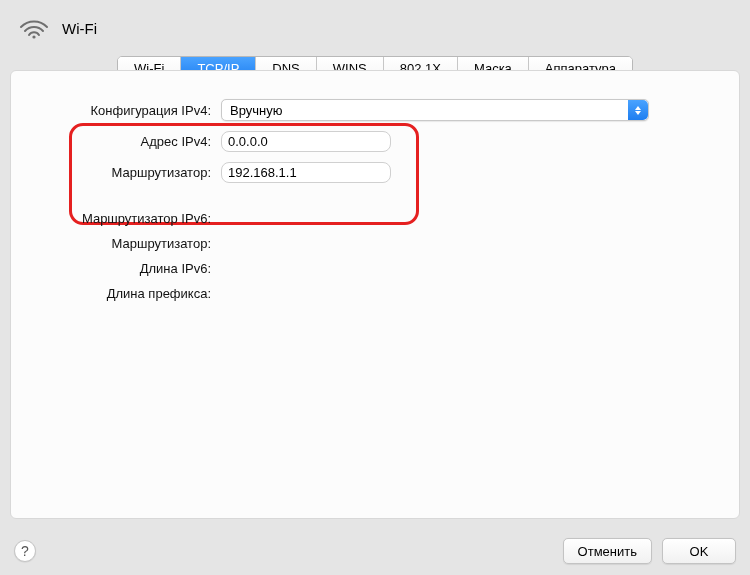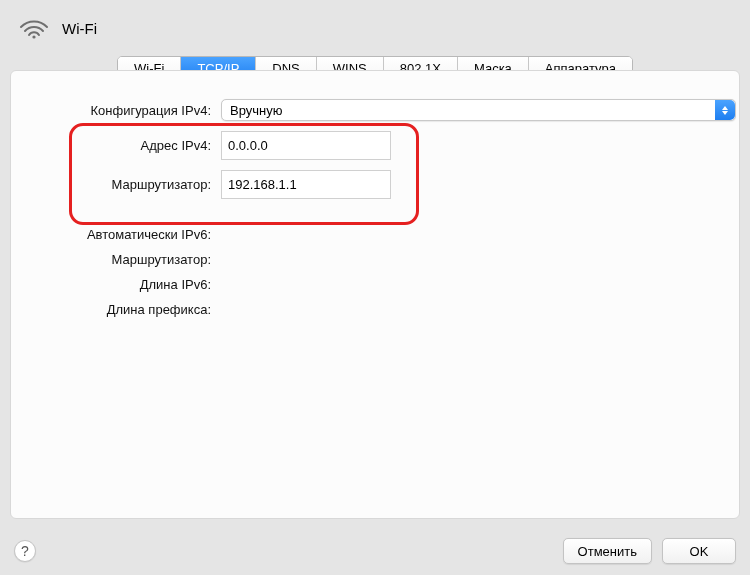--- a/index.html
+++ b/index.html
@@ -90,46 +90,46 @@
     display: inline-flex;
     align-items: center;
     height: 22px;
     background: #fff;
     border: 1px solid #c9c9c9;
     border-radius: 5px;
     padding: 0 28px 0 8px;
     font-size: 13px;
     box-shadow: 0 0.5px 1px rgba(0,0,0,0.08);
   }
-  .popup.wide { width: 515px; }
+  .popup.wide { width: 428px; }
   .popup .arrows {
     position: absolute; right: 0; top: 0; bottom: 0;
     width: 20px;
     background: linear-gradient(#4aa3ff,#1e7ef0);
     border-top-right-radius: 5px;
     border-bottom-right-radius: 5px;
     display: flex; flex-direction: column; align-items: center; justify-content: center;
     gap: 1px;
   }
   .popup .arrows::before,
   .popup .arrows::after {
     content: "";
     width: 0; height: 0;
     border-left: 3.5px solid transparent;
     border-right: 3.5px solid transparent;
   }
   .popup .arrows::before { border-bottom: 4px solid #fff; }
   .popup .arrows::after  { border-top: 4px solid #fff; }
 
   .textinput {
-    height: 29px;
+    height: 21px;
     width: 170px;
     background: #fff;
     border: 1px solid #d0d0d0;
-    border-radius: 0;
+    border-radius: 8px;
     padding: 0 6px;
     font-size: 13px;
     font-family: inherit;
     outline: none;
   }
 
   .highlight-box {
     position: absolute;
     border: 3px solid #e52020;
     border-radius: 14px;
@@ -236,21 +236,21 @@
       <div class="row">
         <div class="lbl">Маршрутизатор:</div>
         <div class="ctl">
           <input class="textinput" value="192.168.1.1" style="">
         </div>
       </div>
 
       <div style="height:8px"></div>
 
       <div class="row">
-        <div class="lbl">Автоматически IPv6:</div>
+        <div class="lbl">Маршрутизатор IPv6:</div>
       </div>
 
       <div class="row">
         <div class="lbl">Маршрутизатор:</div>
         <div class="ctl"></div>
       </div>
 
       <div class="row">
         <div class="lbl">Длина IPv6:</div>
         <div class="ctl"></div>

